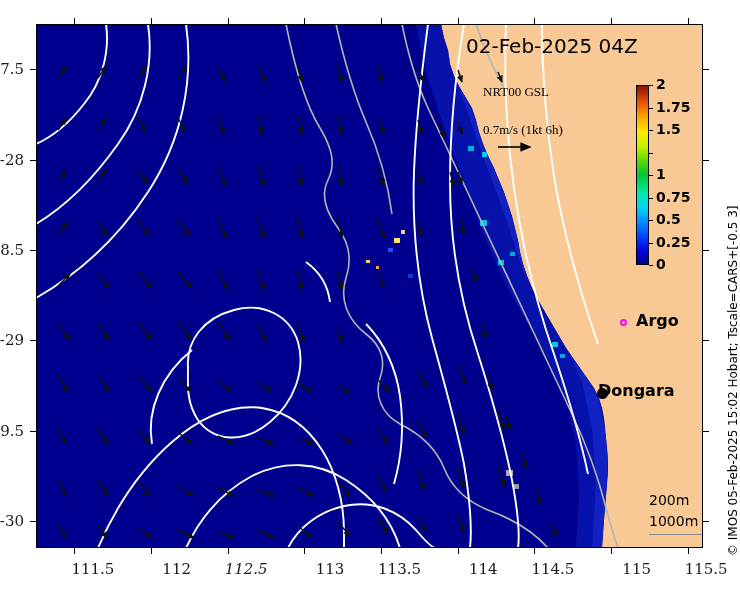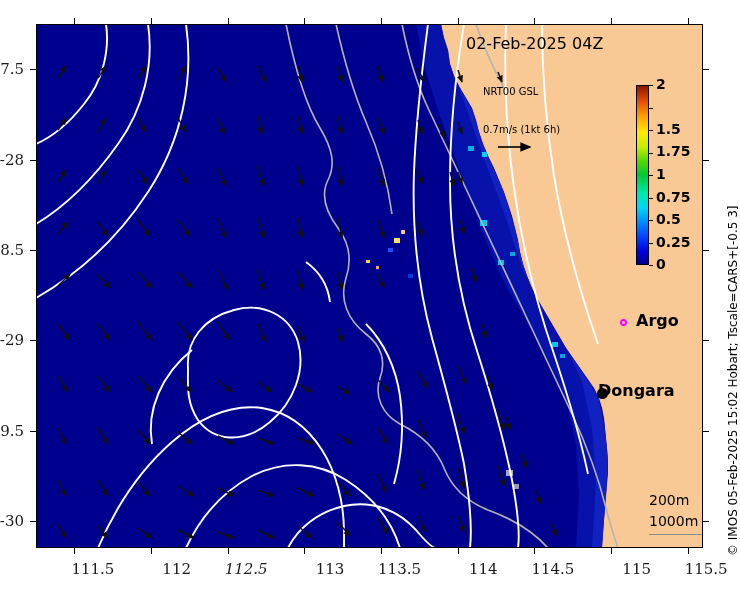--- a/index.html
+++ b/index.html
@@ -21,22 +21,22 @@
   .xtick{width:1px;height:6px;}
   .ytick{height:1px;width:6px;}
   .xlabel,.ylabel-txt{position:absolute;font-size:15px;color:#1a1a1a;
              font-family:"DejaVu Serif","Liberation Serif",serif;white-space:nowrap;}
   .xlabel{text-align:right;}
   .ylabel-txt{text-align:right;}
 
   
   .map-text{position:absolute;color:#000;white-space:pre;font-size:15px;
              font-family:"DejaVu Sans","Liberation Sans",sans-serif;}
-  #title-stamp{font-size:16px;}
-  .vec-legend{font-size:10px;line-height:19px;}
+  #title-stamp{font-size:20px;}
+  .vec-legend{font-size:13px;line-height:19px;font-family:Liberation Serif, serif;}
 
   #ref-arrow{position:absolute;}
 
   
   .place-label{position:absolute;font-weight:bold;font-size:16px;color:#000;
              white-space:nowrap;}
   #argo-marker{position:absolute;width:7px;height:7px;border:2px solid #ff00ff;
              border-radius:50%;box-sizing:border-box;background:transparent;}
   #dongara-marker{position:absolute;width:11px;height:11px;border-radius:50%;
              background:#000;}
@@ -327,21 +327,21 @@
         <div class="cb-tick" style="left: 613px; top: 106px;"></div>
         <div class="cb-tick" style="left: 613px; top: 128.5px;"></div>
         <div class="cb-tick" style="left: 613px; top: 151px;"></div>
         <div class="cb-tick" style="left: 613px; top: 173.5px;"></div>
         <div class="cb-tick" style="left: 613px; top: 196px;"></div>
         <div class="cb-tick" style="left: 613px; top: 218.5px;"></div>
         <div class="cb-tick" style="left: 613px; top: 241px;"></div>
       </div>
     <div id="cb-labels">
         <div class="cb-label" style="left: 620px; top: 52px;">2</div>
-        <div class="cb-label" style="left: 620px; top: 74.5px; margin-top: 44px;">1.75</div>
+        <div class="cb-label" style="left: 620px; top: 74.5px;">1.75</div>
         <div class="cb-label" style="left: 620px; top: 97px;">1.5</div>
         <div class="cb-label" style="left: 620px; top: 119.5px; margin-left: 48px;">1.25</div>
         <div class="cb-label" style="left: 620px; top: 142px;">1</div>
         <div class="cb-label" style="left: 620px; top: 164.5px;">0.75</div>
         <div class="cb-label" style="left: 620px; top: 187px;">0.5</div>
         <div class="cb-label" style="left: 620px; top: 209.5px;">0.25</div>
         <div class="cb-label" style="left: 620px; top: 232px;">0</div>
       </div>
 
   </div>

